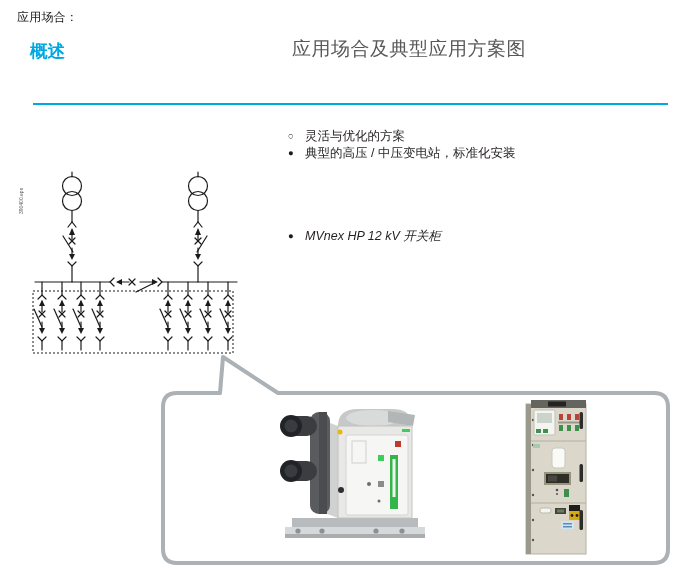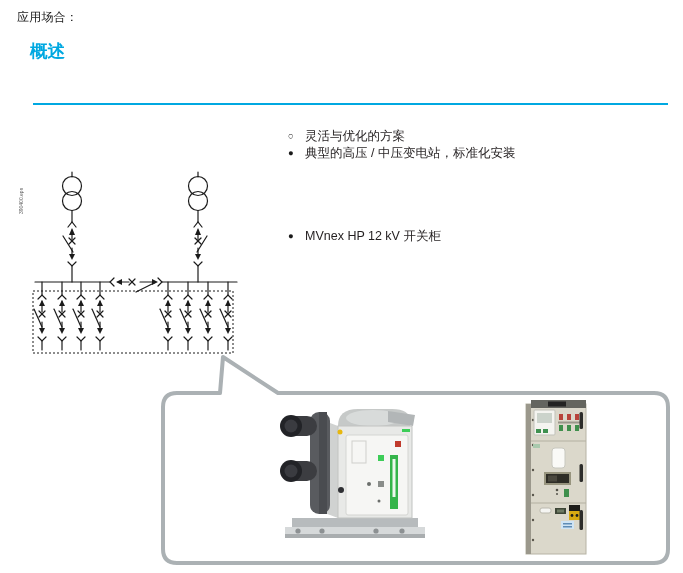--- a/index.html
+++ b/index.html
@@ -9,35 +9,36 @@
     font-family:"Liberation Sans","DejaVu Sans",sans-serif;color:#231f20;
   }
   .eyebrow{position:absolute;left:17px;top:9px;font-size:12px;color:#1a1a1a;letter-spacing:.2px;}
   .tab{position:absolute;left:30px;top:39px;font-size:17.5px;font-weight:bold;color:var(--accent);text-align:right;}
   .page-title{position:absolute;left:292px;top:36px;margin:0;font-size:19px;font-weight:normal;color:#58595b;letter-spacing:.5px;}
   .rule{position:absolute;left:33px;top:103px;width:635px;height:2px;background:var(--accent);}
   .bullets{position:absolute;left:288px;top:128px;width:392px;margin:0;padding:0;list-style:none;
     font-size:12.5px;line-height:16.8px;color:#231f20;}
   .marker{display:inline-block;width:17px;font-size:9.5px;vertical-align:1px;color:#1a1a1a;}
   .product{position:absolute;left:288px;top:228px;width:394px;font-size:12.5px;color:#231f20;}
-  .prod-name{line-height:16px;margin-bottom:20px;}
+  .prod-name{line-height:16px;margin-bottom:20px;font-style:italic;}
   .desc{line-height:17.5px;text-align:justify;}
   svg{display:block;}
   .sld{position:absolute;left:10px;top:150px;}
   .callout{position:absolute;left:150px;top:350px;}
   .sym{stroke:#1b1b1b;stroke-width:1.2;fill:none;stroke-linecap:round;}
   .symf{fill:#1b1b1b;stroke:none;}
 </style>
 </head>
 <body>
 
 <div class="page">
 
   <div class="eyebrow">应用场合：</div>
   <div class="tab">概述</div>
+  <h1 class="page-title">应用场合及典型应用方案图</h1>
   <div class="rule"></div>
 
   <svg class="sld" width="245" height="215" viewBox="0 0 245 215">
     <defs>
 
       <g id="incomer" class="sym">
         <line x1="0" y1="0" x2="0" y2="5"></line>
         <circle cx="0" cy="14" r="9.5"></circle>
         <circle cx="0" cy="29" r="9.5"></circle>
         <line x1="0" y1="38.5" x2="0" y2="50"></line>

